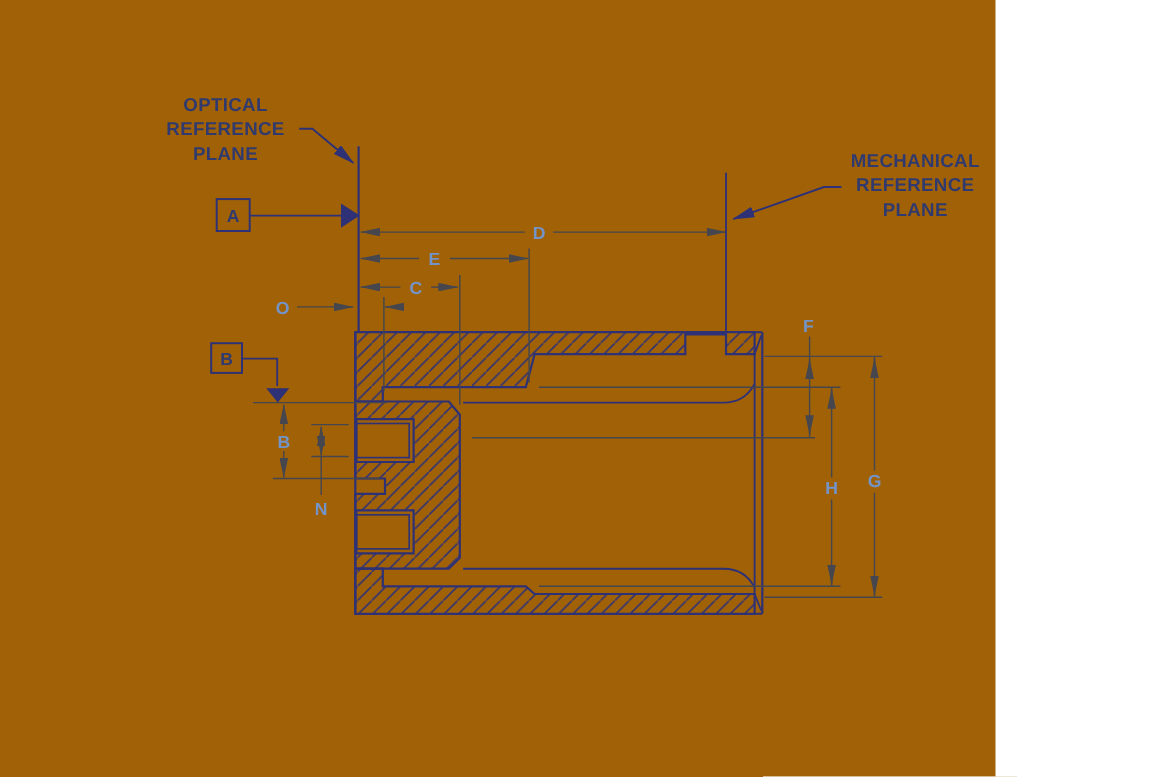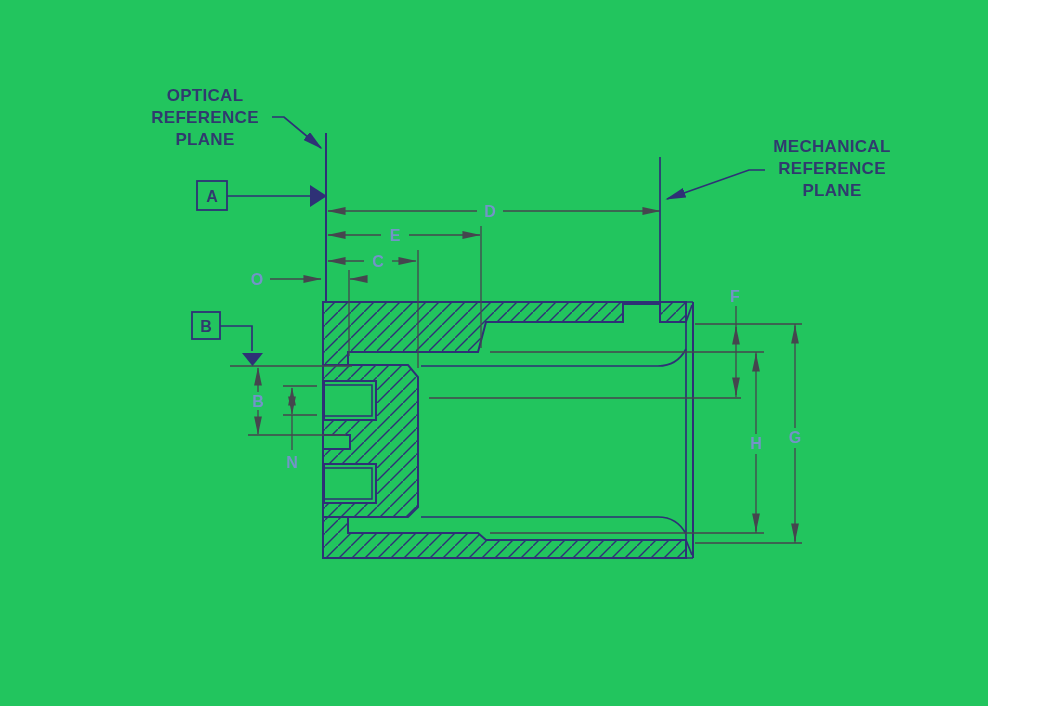--- a/index.html
+++ b/index.html
@@ -1,16 +1,16 @@
 <!DOCTYPE html>
 <html><head>
 <meta charset="utf-8">
 <style>
   html,body{margin:0;padding:0;background:#ffffff;}
-  .stage{position:relative;width:988px;height:706px;background:#22c55e;overflow:hidden;
+  .stage{position:relative;width:905px;height:706px;background:#a16207;overflow:hidden;
          font-family:"Liberation Sans", sans-serif;}
   svg{display:block;}
   text{font-family:"Liberation Sans", sans-serif;}
   .ann-text{font-size:17px;font-weight:bold;letter-spacing:.3px;}
   .dim-letter{font-size:16px;font-weight:bold;}
   .datum-letter{font-size:16px;font-weight:bold;}
 </style>
 </head>
 <body>
 

